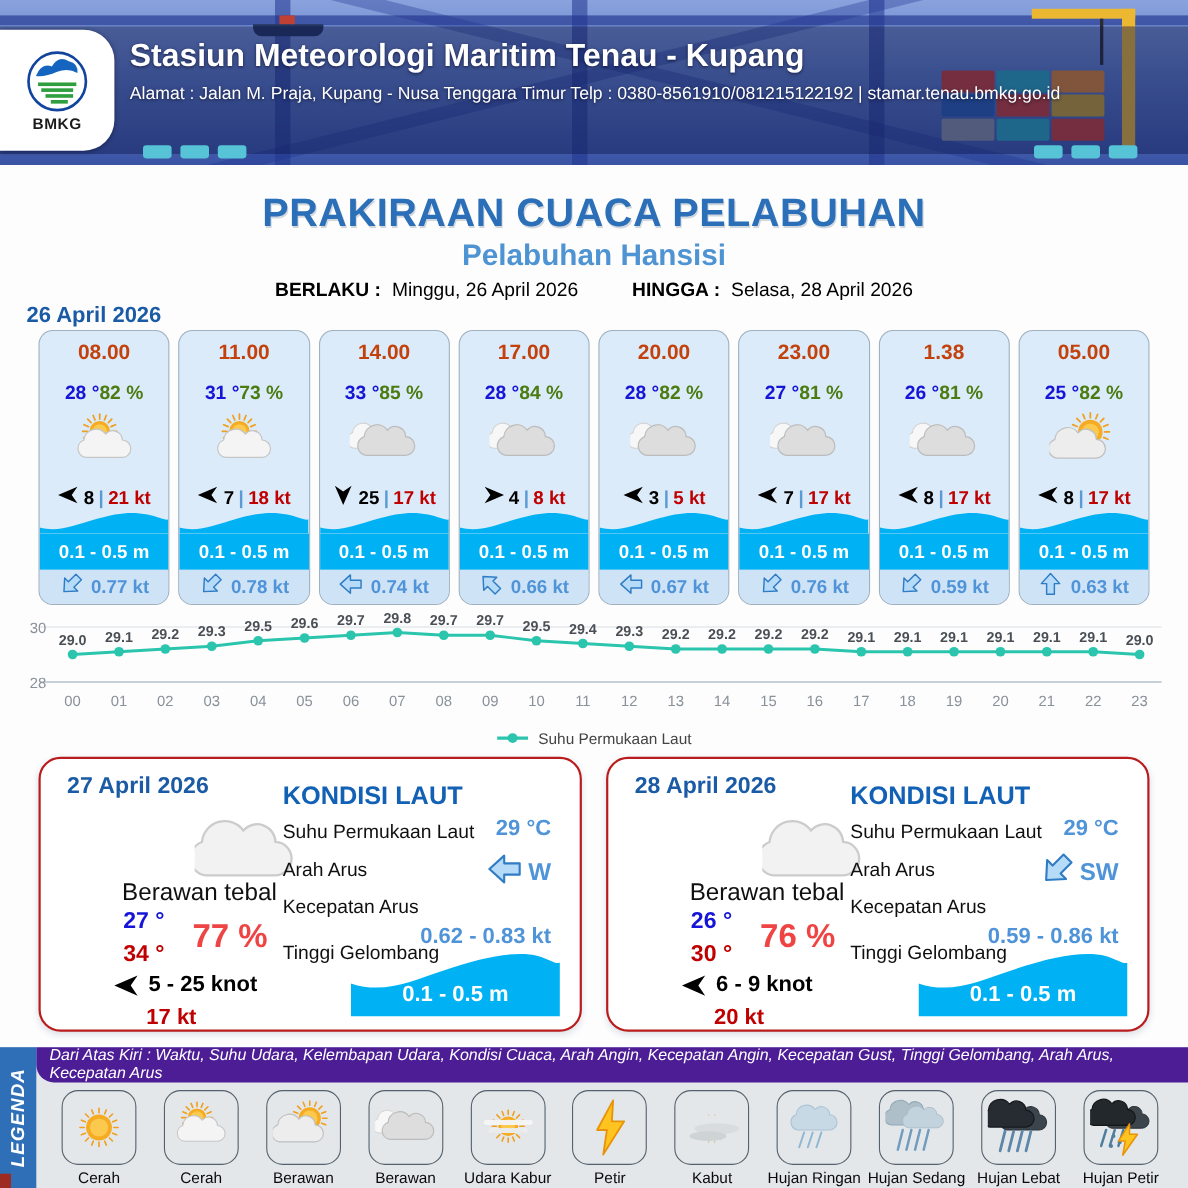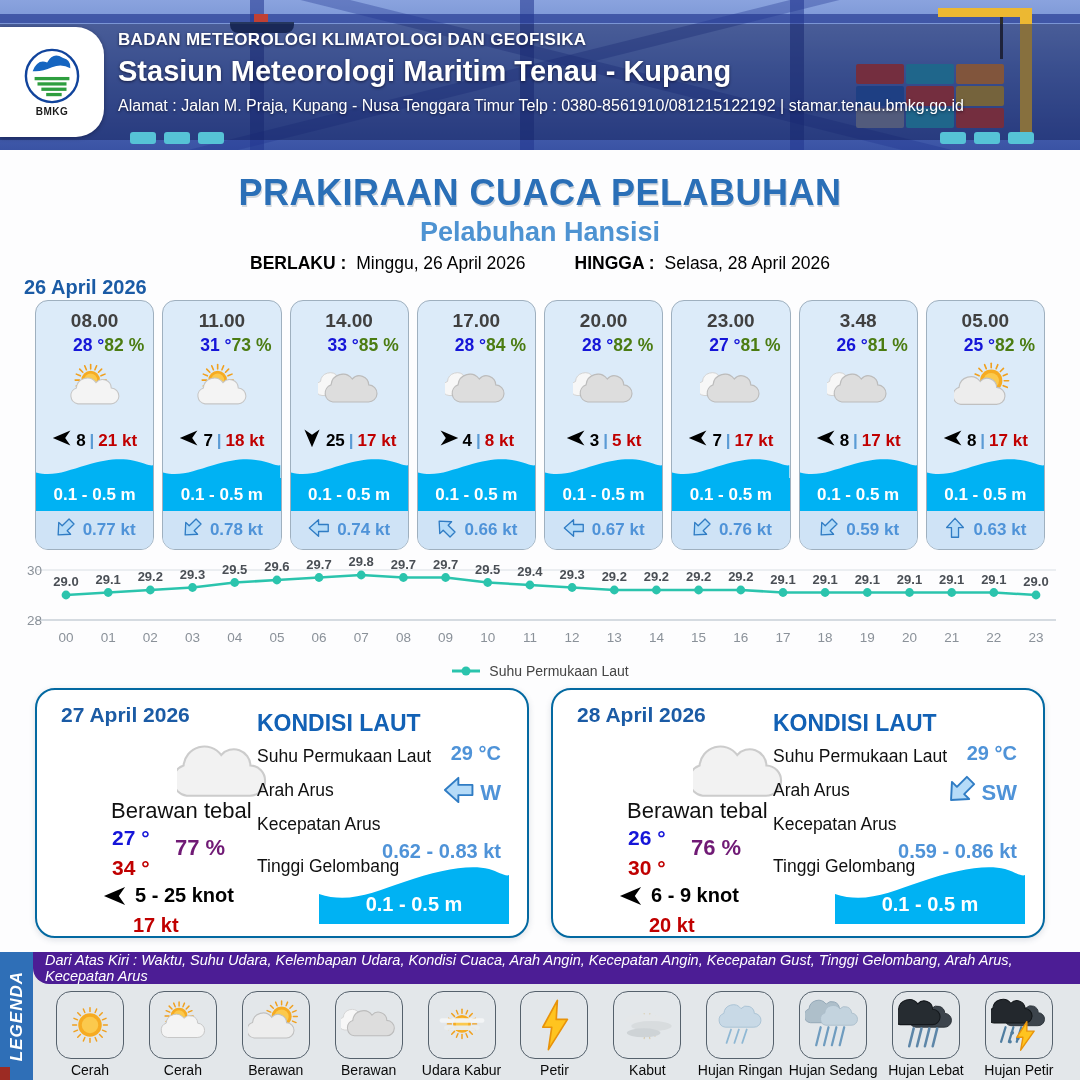--- a/index.html
+++ b/index.html
@@ -18,21 +18,21 @@
   .crane-v{position:absolute;left:1020px;top:8px;width:12px;height:132px;background:#ecb832;}
   .crane-h{position:absolute;left:938px;top:8px;width:94px;height:9px;background:#ecb832;}
   .crane-c{position:absolute;left:1000px;top:17px;width:3px;height:42px;background:#2c2c2c;}
   .ship{position:absolute;left:230px;top:22px;width:64px;height:11px;background:#24365e;border-radius:0 0 8px 8px;}
   .ship:before{content:'';position:absolute;left:24px;top:-8px;width:14px;height:8px;background:#c04034;}
   .hero-shade{position:absolute;left:0;top:24px;width:1080px;height:116px;background:rgba(14,24,78,.45);}
   .seat{position:absolute;bottom:6px;width:26px;height:12px;background:#56c3d6;border-radius:3px;}
   .logo-box{position:absolute;left:0;top:27px;width:104px;height:110px;background:#fff;
             border-radius:0 28px 28px 0;display:flex;flex-direction:column;align-items:center;
             justify-content:center;z-index:5;box-shadow:0 1px 4px rgba(0,0,20,.35);}
-  .logo-text{font-size:10px;font-weight:bold;color:#1b1b1b;letter-spacing:.5px;margin-top:1px;}
+  .logo-text{font-size:14px;font-weight:bold;color:#1b1b1b;letter-spacing:.5px;margin-top:1px;}
   .hero-text{position:absolute;left:118px;top:30px;z-index:4;color:#fff;
              text-shadow:0 1px 3px rgba(0,0,25,.65);}
   .org{font-size:17px;font-weight:bold;letter-spacing:.3px;}
   .station{font-size:29px;font-weight:bold;margin-top:5px;}
   .address{font-size:16px;margin-top:9px;font-weight:500;}
 
   
   .page-title{position:absolute;left:0;top:172px;width:1080px;text-align:center;margin:0;
               font-size:36px;font-weight:800;color:#2a6fb7;letter-spacing:.5px;
               text-shadow:1px 2px 0 #d2d7dd;}
@@ -42,23 +42,23 @@
             gap:49px;font-size:17.5px;color:#000;}
   .validity .pair{display:flex;gap:10px;align-items:baseline;}
   .validity .lbl{font-weight:bold;}
 
   
   .day-date{position:absolute;left:24px;top:276px;font-size:20px;font-weight:bold;color:#1b5ba5;}
   .cards{position:absolute;left:35px;top:300px;width:1010px;height:250px;display:grid;
          grid-template-columns:repeat(8,1fr);gap:8px;}
   .card{background:#dcebf9;border:1.5px solid #9fb0bf;border-radius:13px;overflow:hidden;
         display:flex;flex-direction:column;align-items:center;position:relative;}
-  .card .time{margin-top:9px;font-size:19px;font-weight:bold;color:#404040;}
-  .th-row{width:100%;box-sizing:border-box;display:flex;justify-content:flex-end;
-          padding:0 9px;margin-top:3px;}
+  .card .time{margin-top:9px;font-size:19px;font-weight:bold;color:#c2410c;}
+  .th-row{width:100%;box-sizing:border-box;display:flex;justify-content:center;
+          padding:0 9px;margin-top:15px;}
   .th-row .temp{color:#1515d8;font-weight:bold;font-size:17.5px;}
   .th-row .hum{color:#4b7c12;font-weight:bold;font-size:17.5px;}
   .wicon{margin-top:3px;height:64px;}
   .wind-row{display:flex;align-items:center;gap:4px;margin-top:5px;font-size:17px;font-weight:bold;}
   .wind-row .ws{color:#000;}
   .wind-row .sep{color:#5b9bd5;font-weight:bold;}
   .wind-row .gust{color:#c00000;}
   .wave-area{margin-top:auto;width:100%;}
   .crest{display:block;width:100%;height:20px;}
   .wave-band{background:#00b2f3;height:33px;display:flex;align-items:center;justify-content:center;
@@ -71,28 +71,28 @@
   .chart-wrap svg{display:block;}
   .vlabel{font-size:13px;font-weight:600;fill:#4a4f55;text-anchor:middle;}
   .xtick{font-size:13.5px;fill:#8a9199;text-anchor:middle;}
   .ytick{font-size:13.5px;fill:#8a9199;text-anchor:end;}
   .chart-legend{position:absolute;left:0;top:663px;width:1080px;display:flex;justify-content:center;
                 align-items:center;gap:8px;font-size:14px;color:#444;}
 
   
   .panels{position:absolute;left:35px;top:688px;width:1010px;display:grid;
           grid-template-columns:1fr 1fr;gap:22px;}
-  .panel{height:246px;background:#fff;border:2px solid #0369a1;border-radius:20px;position:relative;
+  .panel{height:246px;background:#fff;border:2px solid #b91c1c;border-radius:20px;position:relative;
          box-shadow:0 2px 6px rgba(40,60,90,.15);}
   .p-date{position:absolute;left:24px;top:13px;color:#1b5ba5;font-weight:bold;font-size:21px;}
   .p-cloud{position:absolute;left:140px;top:36px;}
   .p-weather{position:absolute;left:74px;top:108px;font-size:22px;color:#101010;}
   .p-tmin{position:absolute;left:75px;top:136px;color:#1515d8;font-weight:bold;font-size:21px;}
   .p-tmax{position:absolute;left:75px;top:166px;color:#c00000;font-weight:bold;font-size:21px;}
-  .p-hum{position:absolute;left:138px;top:145px;color:#701a75;font-weight:bold;font-size:22px;}
+  .p-hum{position:absolute;left:138px;top:145px;color:#ef4444;font-weight:bold;font-size:30px;}
   .p-wind{position:absolute;left:66px;top:194px;display:flex;align-items:flex-start;gap:8px;
           font-size:20px;font-weight:bold;color:#000;}
   .p-gust{position:absolute;left:96px;top:224px;color:#c00000;font-weight:bold;font-size:20px;}
   .k-title{position:absolute;left:220px;top:20px;color:#1261b5;font-weight:800;font-size:23px;}
   .k-lbl{position:absolute;left:220px;font-size:17.5px;color:#101010;}
   .k-val{position:absolute;right:26px;color:#4f93d8;font-weight:bold;font-size:20px;}
   .k-dir{position:absolute;right:26px;display:flex;align-items:center;gap:5px;color:#4f93d8;
          font-weight:bold;font-size:22px;}
   .p-wavebox{position:absolute;right:18px;bottom:12px;width:190px;height:62px;}
   .p-wavebox svg{display:block;width:190px;height:62px;}
@@ -151,21 +151,20 @@
       <circle cx="30" cy="30" r="27" fill="#fff" stroke="#11449c" stroke-width="2.5"></circle>
       <path d="M10,25 Q15,12 25,16 Q31,5 41,11 Q50,13 49,22 Q40,17 30,21 Q19,26 10,25 Z" fill="#1565c0"></path>
       <rect x="12" y="31" width="36" height="3.4" fill="#2e9e3f"></rect>
       <rect x="15" y="36.5" width="30" height="3.4" fill="#2e9e3f"></rect>
       <rect x="19" y="42" width="26" height="3.4" fill="#2e9e3f"></rect>
       <rect x="24" y="47.5" width="16" height="3.4" fill="#2e9e3f"></rect>
     </svg>
     <div class="logo-text">BMKG</div>
   </div>
   <div class="hero-text">
-    <div class="org">BADAN METEOROLOGI KLIMATOLOGI DAN GEOFISIKA</div>
     <div class="station">Stasiun Meteorologi Maritim Tenau - Kupang</div>
     <div class="address">Alamat : Jalan M. Praja, Kupang - Nusa Tenggara Timur Telp : 0380-8561910/081215122192  | stamar.tenau.bmkg.go.id</div>
   </div>
 </header>
 
 <h1 class="page-title">PRAKIRAAN CUACA PELABUHAN</h1>
 <h2 class="page-subtitle">Pelabuhan Hansisi</h2>
 <div class="validity">
   <span class="pair">
     <span class="lbl">BERLAKU :</span>
@@ -435,21 +434,21 @@
     </div>
     <div class="current-row">
       <span><svg viewBox="0 0 100 100" width="22" height="22">
             <polygon points="50,6 88,48 66,48 66,92 34,92 34,48 12,48" fill="#b5dbf8" stroke="#2f7cc4" stroke-width="6" stroke-linejoin="round" transform="rotate(225 50 50)"></polygon>
           </svg></span>
       <span class="cur">0.76 kt</span>
     </div>
   </div>
 
   <div class="card">
-    <div class="time">3.48</div>
+    <div class="time">1.38</div>
     <div class="th-row">
       <span class="temp">26 °</span>
       <span class="hum">81 %</span>
     </div>
     <div class="wicon"><svg viewBox="0 0 100 100" width="62" height="62">
           <g transform="translate(36,48) scale(0.78)">
             <path d="M-38,14 a15,15 0 0 1 -3,-29 a20,20 0 0 1 36,-10 a16,16 0 0 1 28,10 a13,13 0 0 1 -1,29 z" fill="#f7f7f7" stroke="#d2d2d2" stroke-width="2"></path>
           </g>
           <g transform="translate(60,56) scale(0.95)">
             <path d="M-38,14 a15,15 0 0 1 -3,-29 a20,20 0 0 1 36,-10 a16,16 0 0 1 28,10 a13,13 0 0 1 -1,29 z" fill="#dddddd" stroke="#bcbcbc" stroke-width="2"></path>

